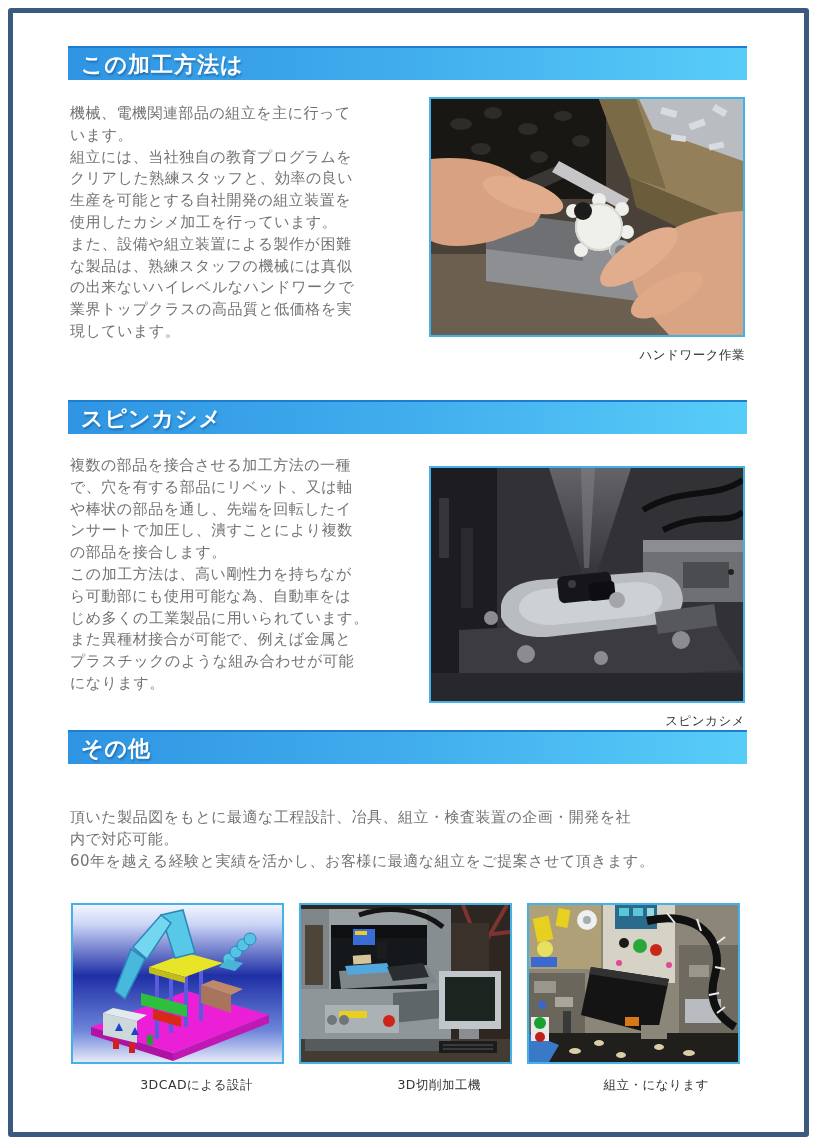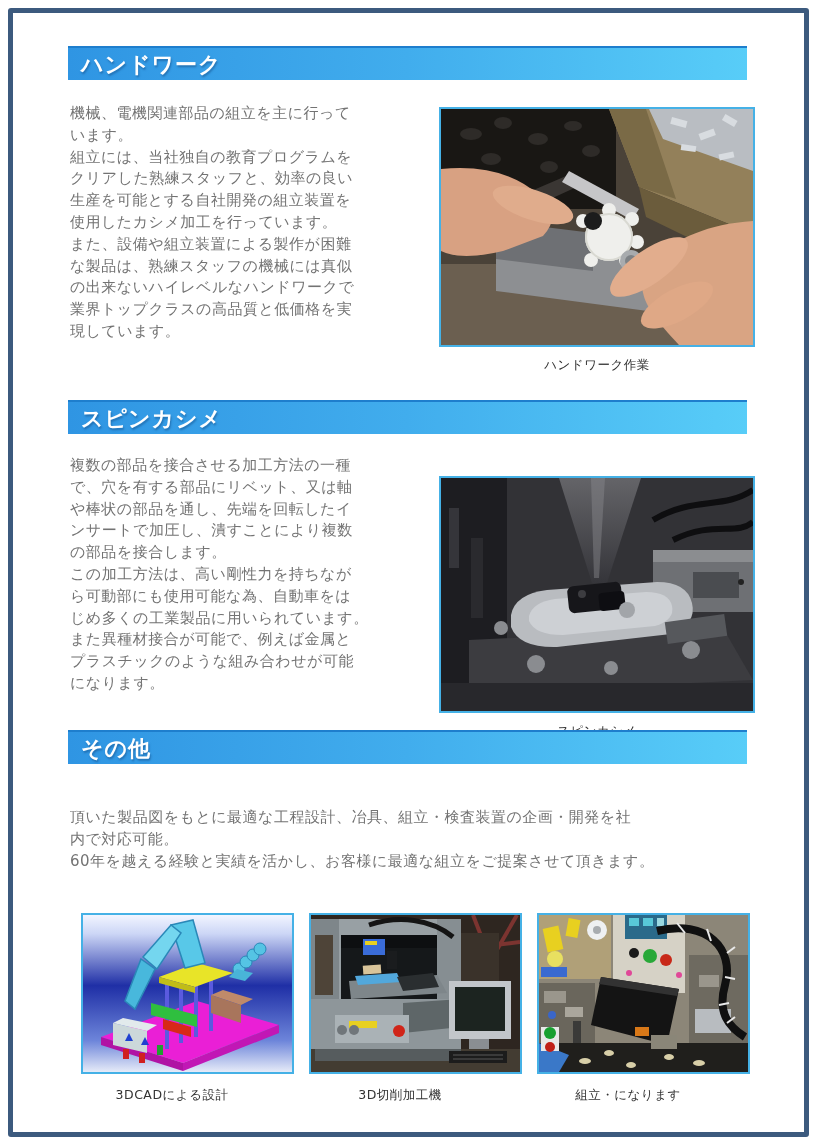--- a/index.html
+++ b/index.html
@@ -25,21 +25,21 @@
   .banner-2{top:400px}
   .banner-3{top:730px}
   .para{
     position:absolute;left:70px;width:356px;
     font-size:15px;line-height:21.8px;letter-spacing:.5px;
     white-space:pre-line;margin:0;color:#737373;
   }
   .para-1{top:103px}
   .para-2{top:455px}
   .para-3{top:806px;width:692px;line-height:22px}
-  figure{margin:10px;position:absolute;text-align:center;}
+  figure{margin:0;position:absolute;text-align:right;}
   .photo{
     border:2px solid #45b1e6;background:#cfd3d6;overflow:hidden;line-height:0;
   }
   .photo svg{display:block;}
   figcaption{
     font-size:12.5px;color:#333;margin-top:10px;letter-spacing:.5px;
   }
   .fig-1{left:429px;top:97px;width:316px}
   .fig-1 .photo{width:312px;height:236px}
   .fig-2{left:429px;top:466px;width:316px}
@@ -50,21 +50,21 @@
   .fig-s1{left:71px}
   .fig-s2{left:299px}
   .fig-s3{left:527px}
 </style>
 </head>
 <body>
 
 <div class="page-frame"></div>
 
 <div class="banner banner-1">
-  <span>ハンドワーク</span>
+  <span>この加工方法は</span>
 </div>
 <p class="para para-1">機械、電機関連部品の組立を主に行って
 います。
 組立には、当社独自の教育プログラムを
 クリアした熟練スタッフと、効率の良い
 生産を可能とする自社開発の組立装置を
 使用したカシメ加工を行っています。
 また、設備や組立装置による製作が困難
 な製品は、熟練スタッフの機械には真似
 の出来ないハイレベルなハンドワークで

